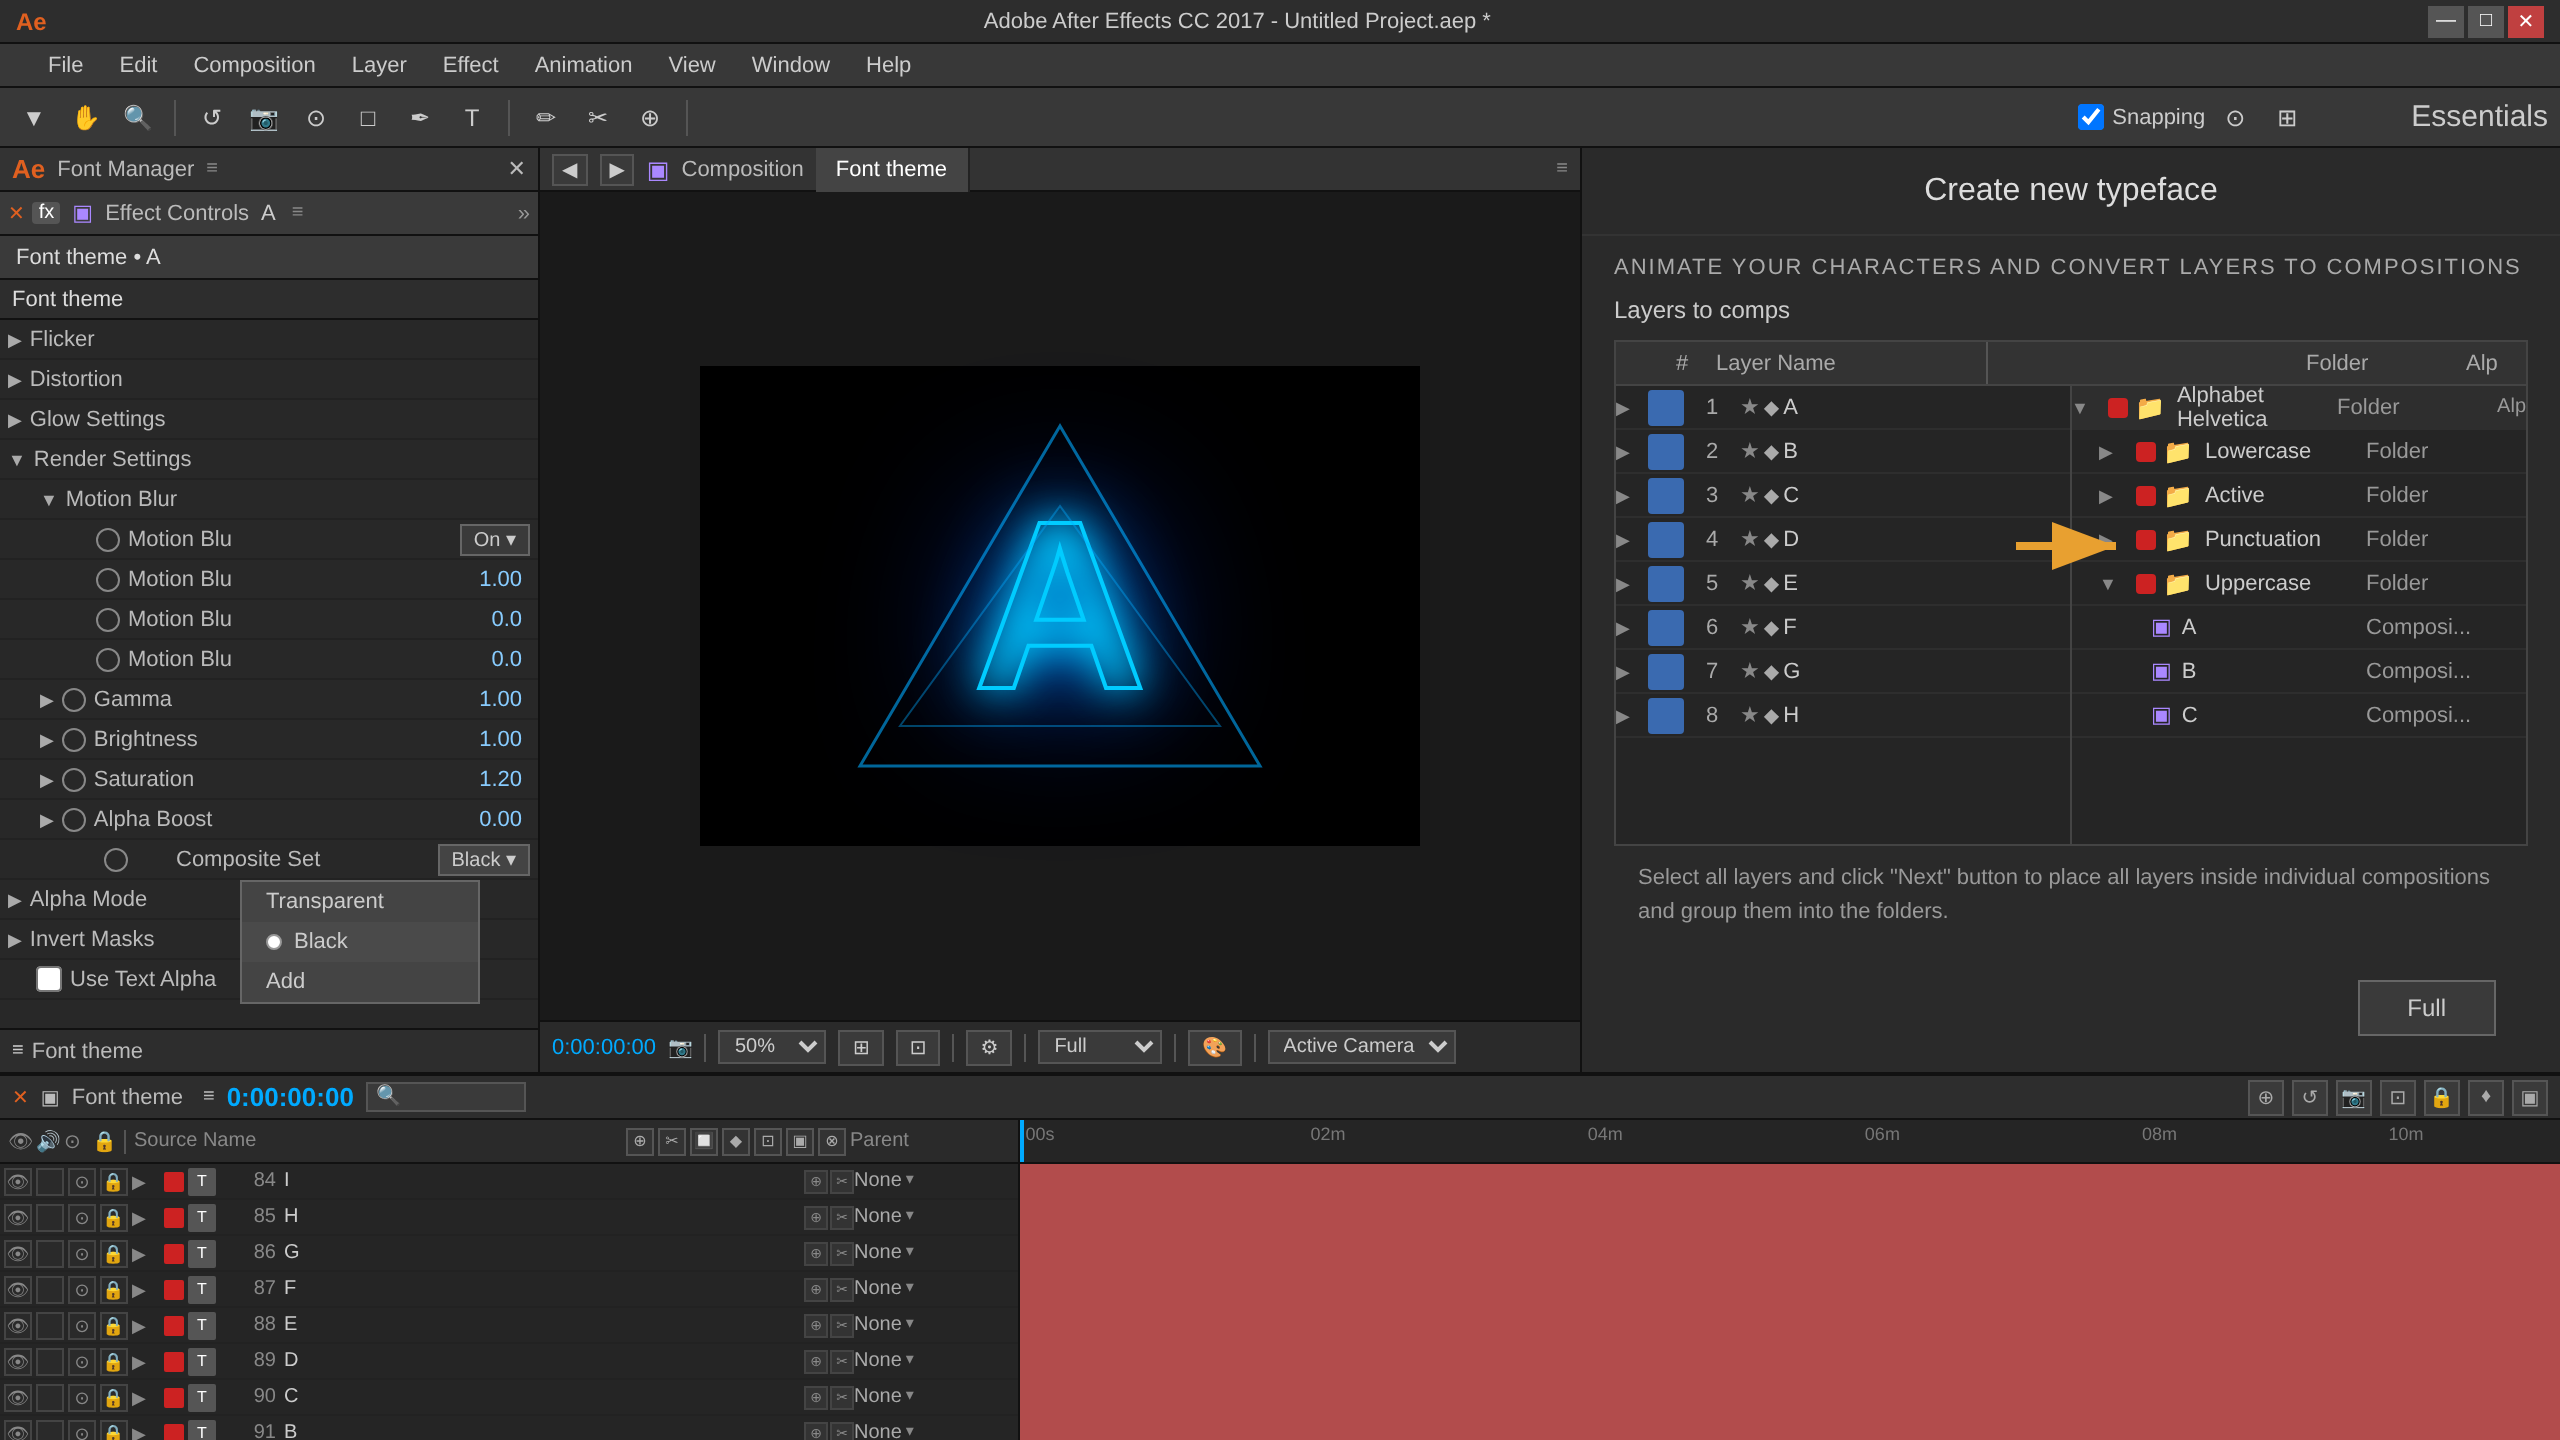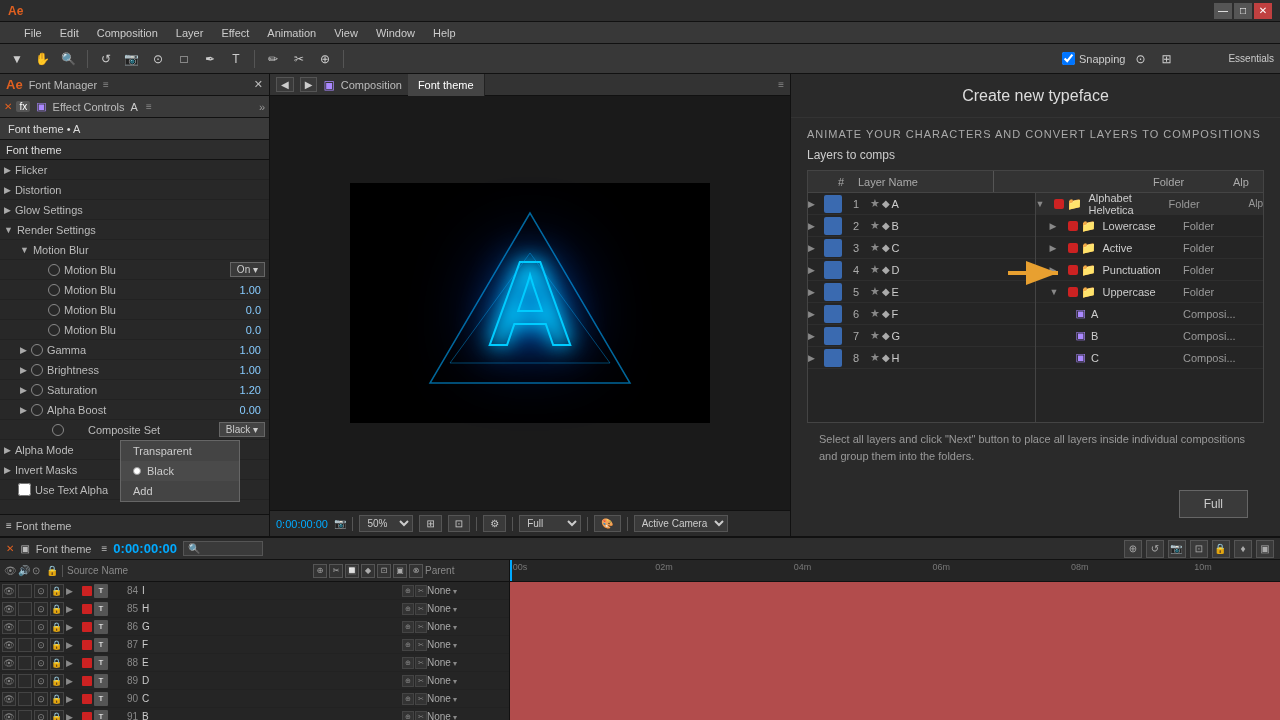--- a/index.html
+++ b/index.html
@@ -40,21 +40,21 @@
       background: #383838;
       display: flex;
       align-items: center;
       padding: 0 6px;
       gap: 4px;
       border-bottom: 1px solid #111;
     }
     .tool-btn { width: 22px; height: 22px; background: transparent; border: 1px solid transparent; color: #ccc; cursor: pointer; display: flex; align-items: center; justify-content: center; font-size: 12px; }
     .tool-sep { width: 1px; height: 18px; background: #555; margin: 0 3px; }
     .tool-snapping { display: flex; align-items: center; gap: 4px; margin-left: auto; font-size: 11px; color: #ccc; }
-    .tool-essentials { color: #ccc; font-size: 10px; margin-left: 16px; padding-left: 31px; }
+    .tool-essentials { color: #ccc; font-size: 15px; margin-left: 16px; padding-left: 31px; }
 
     
     #main-layout {
       display: flex;
       height: calc(720px - 22px - 22px - 30px - 22px);
       
     }
     
 
     
@@ -365,21 +365,21 @@
       color: #bbb;
     }
     .tl-track .track-vis { width: 14px; height: 14px; background: #2a2a2a; border: 1px solid #444; margin-right: 2px; cursor: pointer; display: flex; align-items: center; justify-content: center; font-size: 9px; color: #888; }
     .tl-track .track-expand { width: 14px; cursor: pointer; color: #888; font-size: 9px; }
     .tl-track .track-color { width: 10px; height: 10px; background: #cc2222; border-radius: 1px; margin: 0 2px; }
     .tl-track .track-type { width: 14px; height: 14px; background: #555; color: #fff; font-size: 8px; display: flex; align-items: center; justify-content: center; border-radius: 1px; margin-right: 2px; }
     .tl-track .track-num { width: 28px; text-align: right; color: #888; margin-right: 4px; }
     .tl-track .track-name { flex: 1; color: #ccc; }
     .tl-track .track-icons { display: flex; gap: 1px; }
     .tl-track .track-icon { width: 12px; height: 12px; background: #333; border: 1px solid #444; font-size: 7px; color: #888; display: flex; align-items: center; justify-content: center; }
-    .tl-track .track-parent { width: 80px; color: #888; display: flex; align-items: flex-end; gap: 2px; }
+    .tl-track .track-parent { width: 80px; color: #888; display: flex; align-items: flex-start; gap: 2px; }
     .tl-track .parent-val { color: #aaa; }
     .tl-track .parent-arrow { color: #888; font-size: 8px; }
 
     .tl-ruler {
       height: 22px;
       background: #252525;
       position: relative;
       border-bottom: 1px solid #111;
     }
     .ruler-label { position: absolute; top: 2px; font-size: 9px; color: #777; transform: translateX(-50%); }
@@ -418,20 +418,21 @@
     
     ::-webkit-scrollbar { width: 6px; height: 6px; }
     ::-webkit-scrollbar-track { background: #222; }
     ::-webkit-scrollbar-thumb { background: #555; border-radius: 3px; }
   </style>
 </head>
 <body>
 
 <div id="titlebar">
   <span style="color:#e06020;font-weight:bold;font-size:12px;">Ae</span>
+  <span class="title">Adobe After Effects CC 2017 - Untitled Project.aep *</span>
   <div class="win-controls">
     <button class="win-btn min">—</button>
     <button class="win-btn max">□</button>
     <button class="win-btn close">✕</button>
   </div>
 </div>
 
 <div id="menubar">
   <span class="menu-item">File</span>
   <span class="menu-item">Edit</span>

